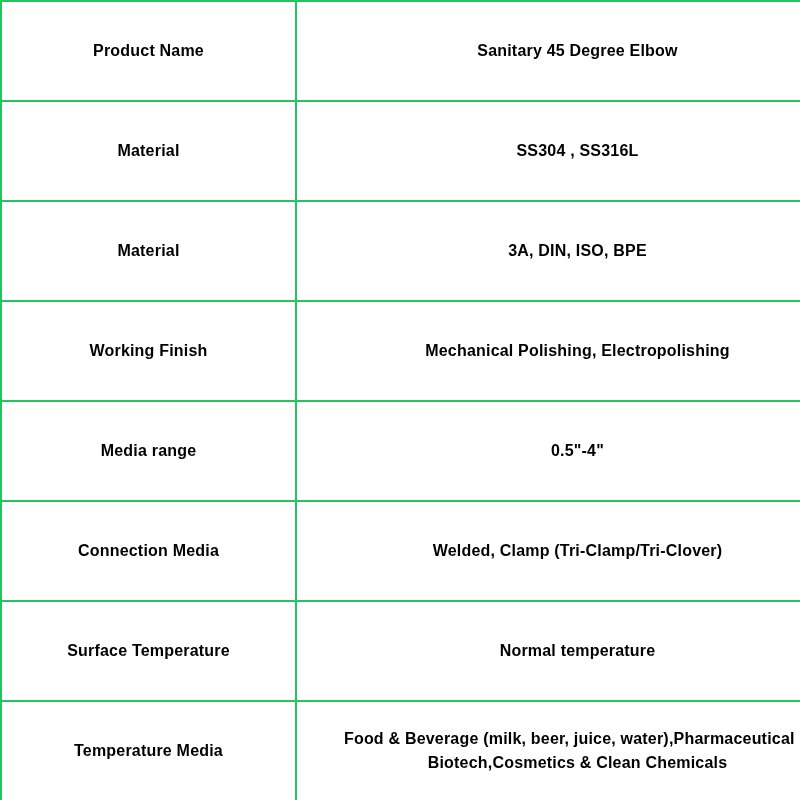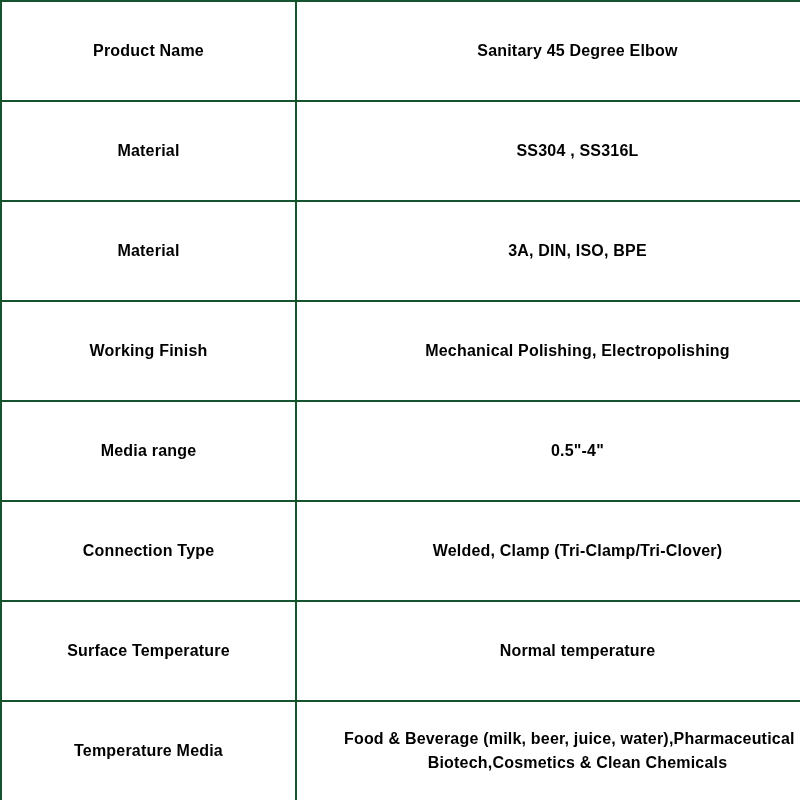--- a/index.html
+++ b/index.html
@@ -14,21 +14,21 @@
     font-family: "Liberation Sans", "DejaVu Sans", sans-serif;
   }
   table.spec-table {
     width: 800px;
     height: 800px;
     border-collapse: collapse;
     table-layout: fixed;
     background: #ffffff;
   }
   table.spec-table td {
-    border: 2px solid #14532d;
+    border: 2px solid #22c55e;
     text-align: center;
     vertical-align: middle;
     color: #000000;
     font-size: 16px;
     font-weight: 600;
     letter-spacing: 0.2px;
     line-height: 1.5;
     padding: 4px 14px;
     word-wrap: break-word;
   }
@@ -55,21 +55,21 @@
     </tr>
     <tr class="spec-row">
       <td class="label-cell">Working Finish</td>
       <td class="value-cell">Mechanical Polishing, Electropolishing</td>
     </tr>
     <tr class="spec-row">
       <td class="label-cell">Media range</td>
       <td class="value-cell">0.5"-4"</td>
     </tr>
     <tr class="spec-row">
-      <td class="label-cell">Connection Type</td>
+      <td class="label-cell">Connection Media</td>
       <td class="value-cell">Welded, Clamp (Tri-Clamp/Tri-Clover)</td>
     </tr>
     <tr class="spec-row">
       <td class="label-cell">Surface Temperature</td>
       <td class="value-cell">Normal temperature</td>
     </tr>
     <tr class="spec-row">
       <td class="label-cell">Temperature Media</td>
       <td class="value-cell">Food &amp; Beverage (milk, beer, juice, water),Pharmaceutical &amp; Biotech,Cosmetics &amp; Clean Chemicals</td>
     </tr>

